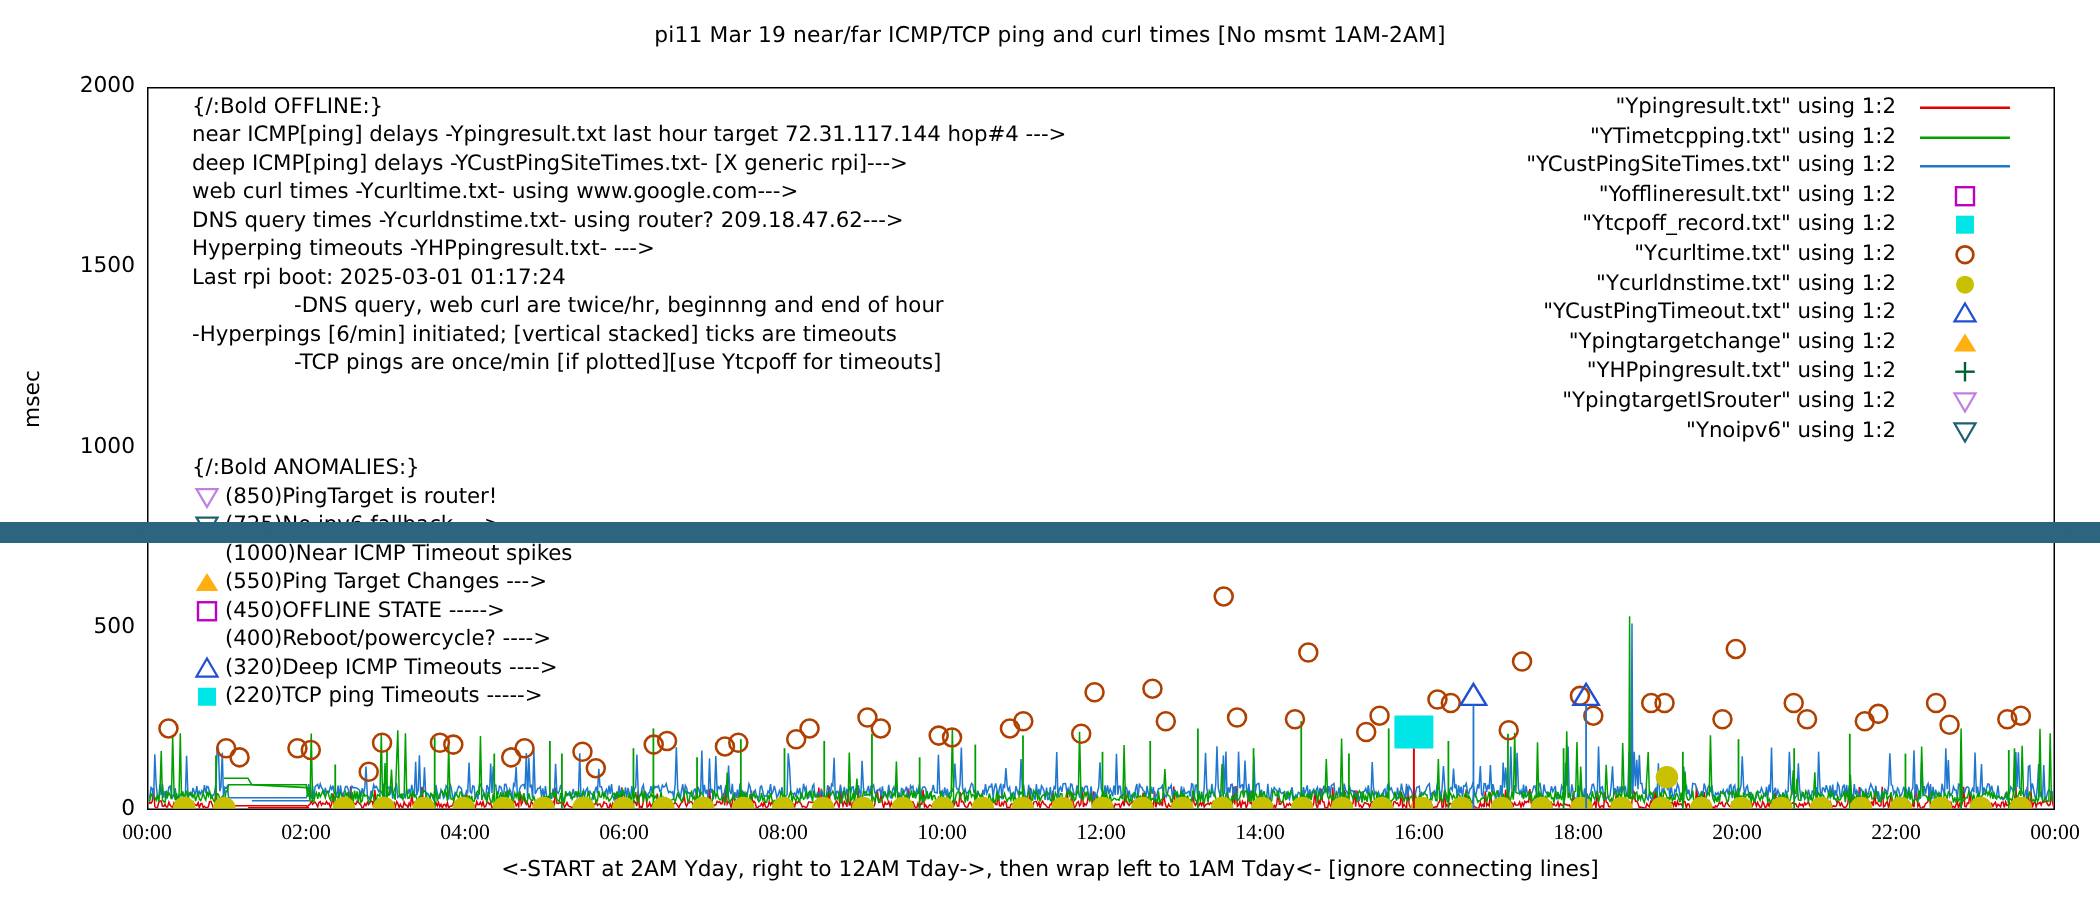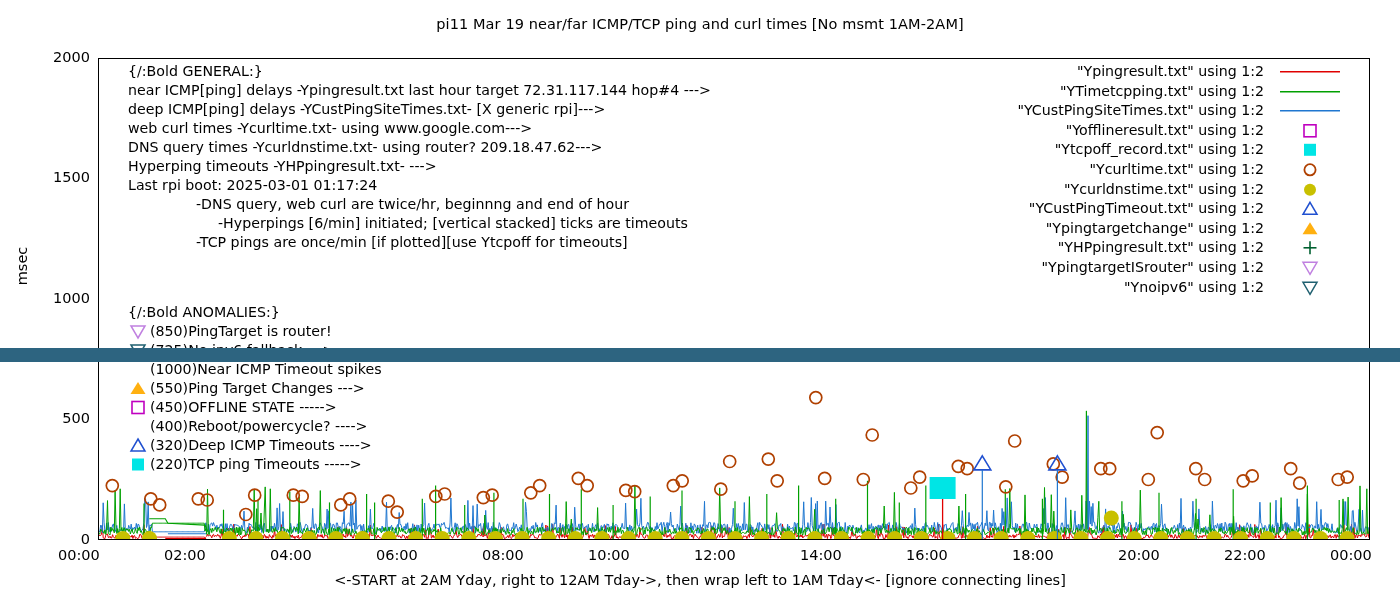--- a/index.html
+++ b/index.html
@@ -24,42 +24,43 @@
   #x-axis-caption{
     position:absolute;left:0;top:572px;width:1400px;text-align:center;
     font-size:14.5px;white-space:nowrap;
   }
   .ytick{
     position:absolute;right:0;width:74px;text-align:right;
     font-size:14.5px;transform:translateY(-9px);
   }
   .ytick-wrap{position:absolute;left:8px;top:0;width:82px;height:456px;}
   .xtick{
-    position:absolute;top:547px;width:80px;margin-left:-40px;text-align:left;
+    position:absolute;top:547px;width:80px;margin-left:-40px;text-align:center;
     font-size:14.5px;
+    font-family:Liberation Serif, serif;
   }
 
   
   #plot-frame{
     position:absolute;left:98px;top:58px;width:1272px;height:482px;
     border:1.3px solid #000;background:#fff;box-sizing:border-box;overflow:hidden;
   }
   #plot-svg{position:absolute;left:0;top:0;}
 
   
   .anno{
     position:absolute;font-size:14.2px;line-height:19px;white-space:nowrap;color:#000;
   }
   #general-block{left:128px;top:62px;}
   #anomalies-block{left:128px;top:303px;}
   .anno-line{height:19px;display:block;}
   .anom-row{height:19px;display:flex;align-items:center;white-space:nowrap;}
   .anom-sym{width:22px;height:19px;display:inline-flex;align-items:center;justify-content:flex-start;flex:0 0 22px;}
   .anom-indent{margin-left:68px;}
-  .anom-indent2{margin-left:90px;}
+  .anom-indent2{}
 
   
   #legend{
     position:absolute;left:930px;top:62px;width:432px;
     font-size:14.2px;line-height:19.6px;
   }
   .leg-row{display:flex;align-items:center;height:19.6px;}
   .leg-label{flex:1 1 auto;text-align:right;padding-right:14px;white-space:nowrap;}
   .leg-key{flex:0 0 84px;height:19.6px;position:relative;}
   .leg-key svg{position:absolute;left:0;top:0;}
@@ -257,21 +258,21 @@
           <line x1="883.3" y1="410.9" x2="883.3" y2="482" stroke="#1f77d0" stroke-width="1.2"></line>
           <polygon points="958.4,396.9 966.9,410.9 949.9,410.9" fill="none" stroke="#2050d0" stroke-width="1.6"></polygon>
           <line x1="958.4" y1="410.9" x2="958.4" y2="482" stroke="#1f77d0" stroke-width="1.2"></line>
           <rect x="830.6" y="418.0" width="26" height="22" fill="#00e5e5"></rect>
           <line x1="843.6" y1="440.0" x2="843.6" y2="482" stroke="#e00000" stroke-width="1.3"></line>
         </g>
     </svg>
   </div>
 
   <div class="anno" id="general-block">
-    <span class="anno-line">{/:Bold GENERAL:}</span>
+    <span class="anno-line">{/:Bold OFFLINE:}</span>
     <span class="anno-line">near ICMP[ping] delays -Ypingresult.txt last hour target 72.31.117.144 hop#4 ---&gt;</span>
     <span class="anno-line">deep ICMP[ping] delays -YCustPingSiteTimes.txt- [X generic rpi]---&gt;</span>
     <span class="anno-line">web curl times -Ycurltime.txt- using www.google.com---&gt;</span>
     <span class="anno-line">DNS query times -Ycurldnstime.txt- using router? 209.18.47.62---&gt;</span>
     <span class="anno-line">Hyperping timeouts -YHPpingresult.txt- ---&gt;</span>
     <span class="anno-line">Last rpi boot: 2025-03-01 01:17:24</span>
     <span class="anno-line anom-indent">-DNS query, web curl are twice/hr, beginnng and end of hour</span>
     <span class="anno-line anom-indent2">-Hyperpings [6/min] initiated; [vertical stacked] ticks are timeouts</span>
     <span class="anno-line anom-indent">-TCP pings are once/min [if plotted][use Ytcpoff for timeouts]</span>
   </div>

